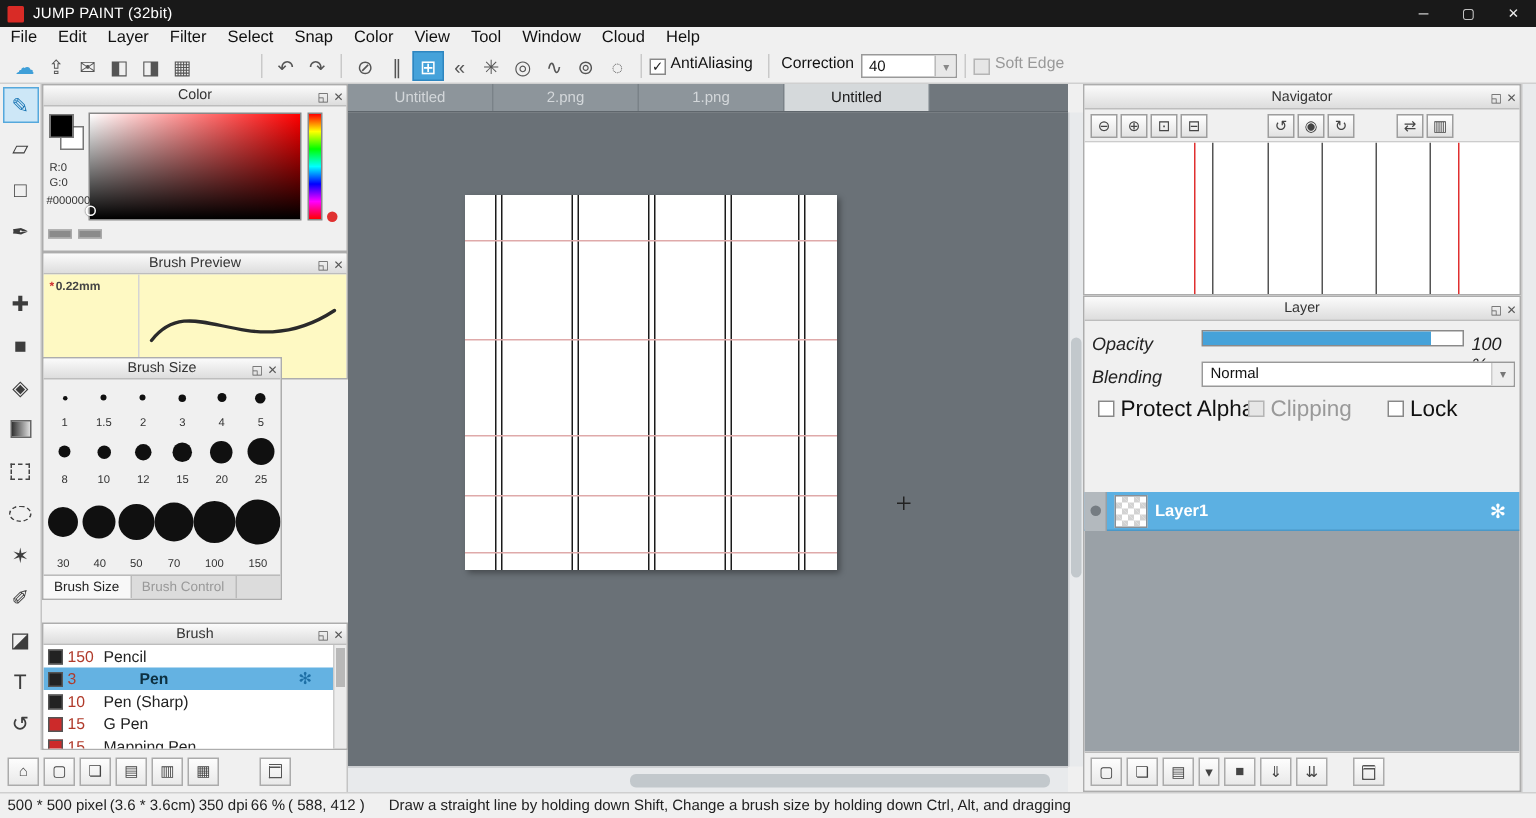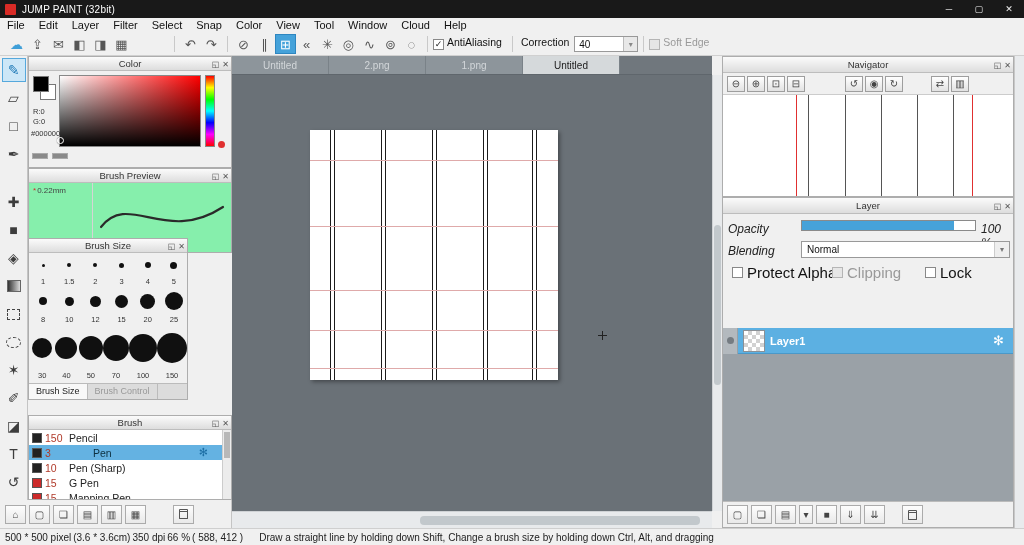--- a/index.html
+++ b/index.html
@@ -43,40 +43,40 @@
 .pbody{position:relative;}
 
 .swatch{position:absolute;border:1px solid #777;}
 .svbox{position:absolute;left:30px;top:4px;width:142px;height:72px;border:1px solid #888;background-image:linear-gradient(to bottom,rgba(0,0,0,0),#000),linear-gradient(to right,#ffffff,#ff0000);}
 .huebar{position:absolute;left:176px;top:4px;width:10px;height:72px;border:1px solid #888;background:linear-gradient(to bottom,#f00,#ff0,#0f0,#0ff,#00f,#f0f,#f00);}
 .ctext{position:absolute;font-size:7.5px;color:#333;}
 .minibar{position:absolute;width:16px;height:6px;background:#8a8a8a;border:1px solid #aaa;}
 .svcursor{position:absolute;width:7px;height:7px;border:1px solid #fff;border-radius:50%;box-shadow:0 0 1px #000;}
 .huemark{position:absolute;width:7px;height:7px;background:#e03030;border-radius:50%;}
 
-.bp-body{background:#86efac;height:70px;position:relative;}
+.bp-body{background:#fef9c3;height:70px;position:relative;font-weight:bold;}
 .bp-left{position:absolute;left:0;top:0;width:64px;height:70px;border-right:1px solid #d5d5d5;}
 .bp-label{position:absolute;left:4px;top:3px;font-size:8px;color:#444;}
 .bp-label .mark{color:#d03030;margin-right:1px;}
 
 .bs-row{display:flex;padding-left:1px;}
 .bs-cell{width:33px;display:flex;flex-direction:column;align-items:center;}
 .bs-dotwrap{flex:1;display:flex;align-items:center;justify-content:center;}
 .bs-dot{background:#101010;border-radius:50%;}
 .bs-num{font-size:7.5px;color:#333;height:10px;}
 .bs-tabs{position:absolute;bottom:0;left:0;right:0;height:16px;display:flex;border-top:1px solid #bbb;background:#dcdcdc;}
 .bs-tab{padding:0 7px;font-size:9px;line-height:15px;color:#999;border-right:1px solid #bbb;}
 .bs-tab.active{background:#f8f8f8;color:#222;}
 
 .brow{position:relative;height:15px;display:flex;align-items:center;font-size:10.5px;background:#fff;}
 .brow.sel{background:#64b2e2;}
 .brow .sw{width:10px;height:10px;margin:0 3px;border:1px solid #555;flex:0 0 auto;}
 .brow .num{width:24px;color:#b03a2a;flex:0 0 auto;}
 .brow .bname{color:#222;}
-.brow.sel .bname{color:#0d3040;font-weight:normal;padding-left:24px;}
+.brow.sel .bname{color:#0d3040;font-weight:bold;padding-left:24px;}
 .brow .gear{position:absolute;right:14px;color:#1d6fa5;font-size:11px;}
 .blist{position:absolute;left:0;top:14px;right:9px;bottom:0;background:#fff;}
 .bscroll{position:absolute;right:0;top:14px;width:9px;bottom:0;background:#ececec;border-left:1px solid #ccc;}
 .bscroll .thumb{position:absolute;left:1px;top:2px;width:6px;height:26px;background:#b8b8b8;}
 
 .icon-row{position:absolute;display:flex;align-items:center;}
 .sbtn{width:21px;height:19px;border:1px solid #ababab;background:linear-gradient(#fdfdfd,#e9e9e9);margin-right:3px;display:flex;align-items:center;justify-content:center;font-size:10px;color:#444;flex:0 0 auto;}
 .trashicon{width:9px;height:10px;border:1px solid #555;border-top:3px double #555;border-radius:1px;}
 
 .canvas-tabs{position:absolute;left:232px;top:56px;width:480px;height:19px;background:#70777d;display:flex;border-bottom:1px solid #5f666c;}

